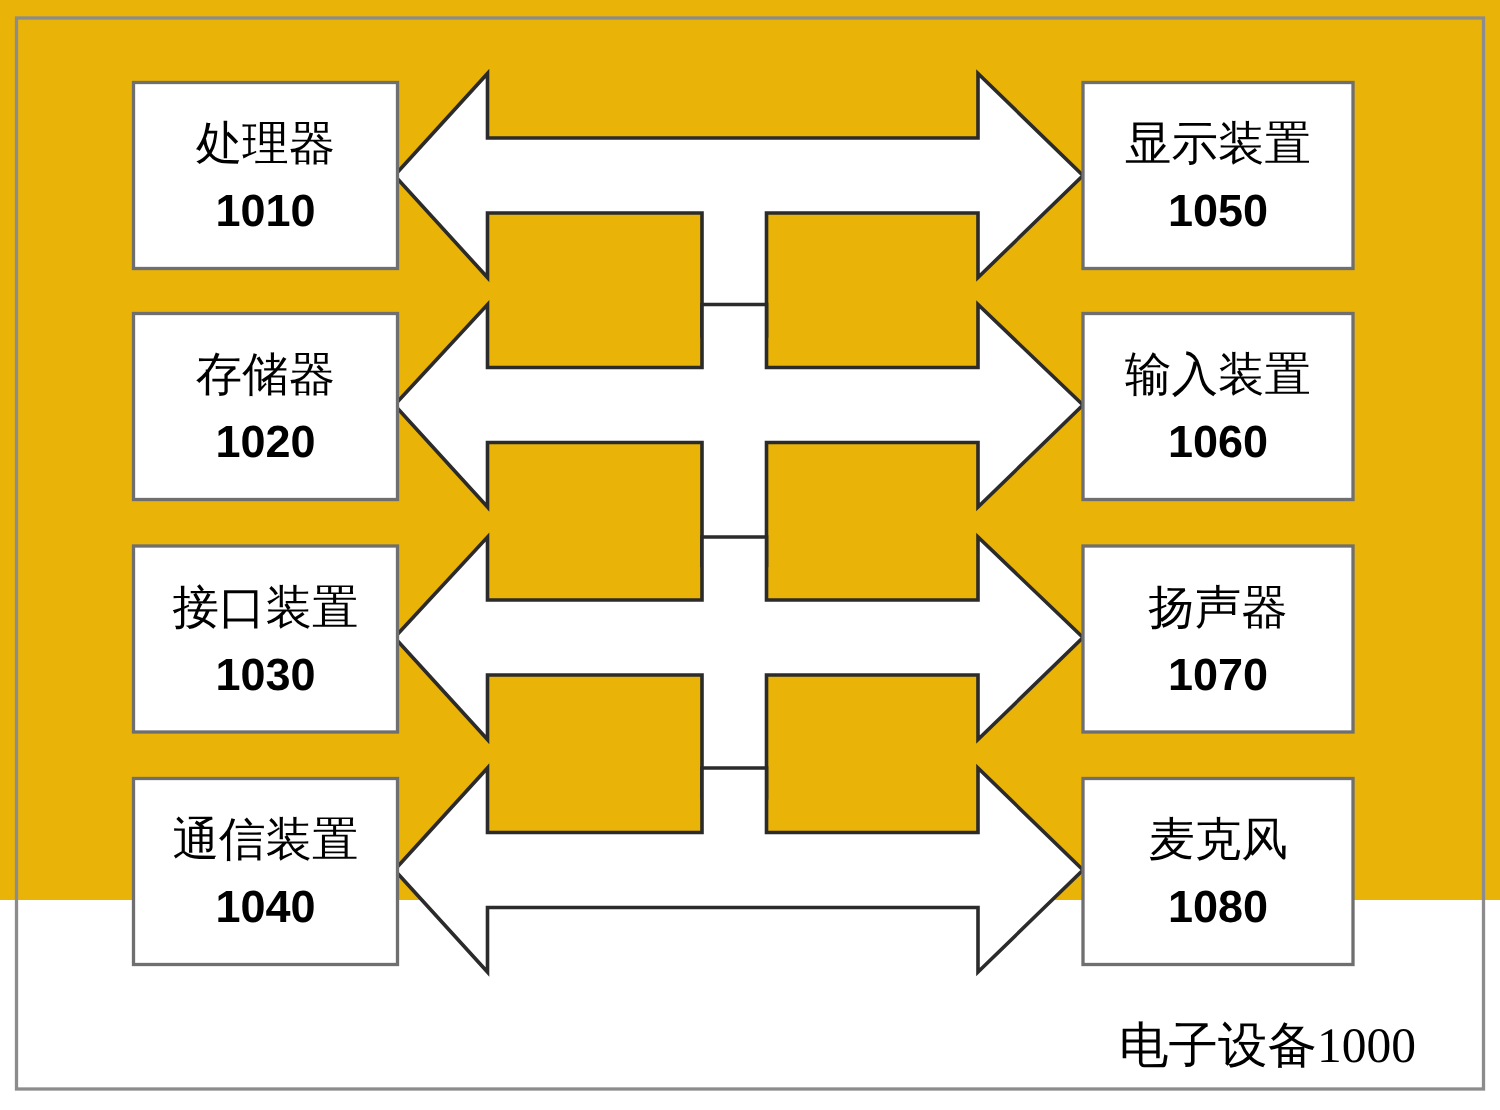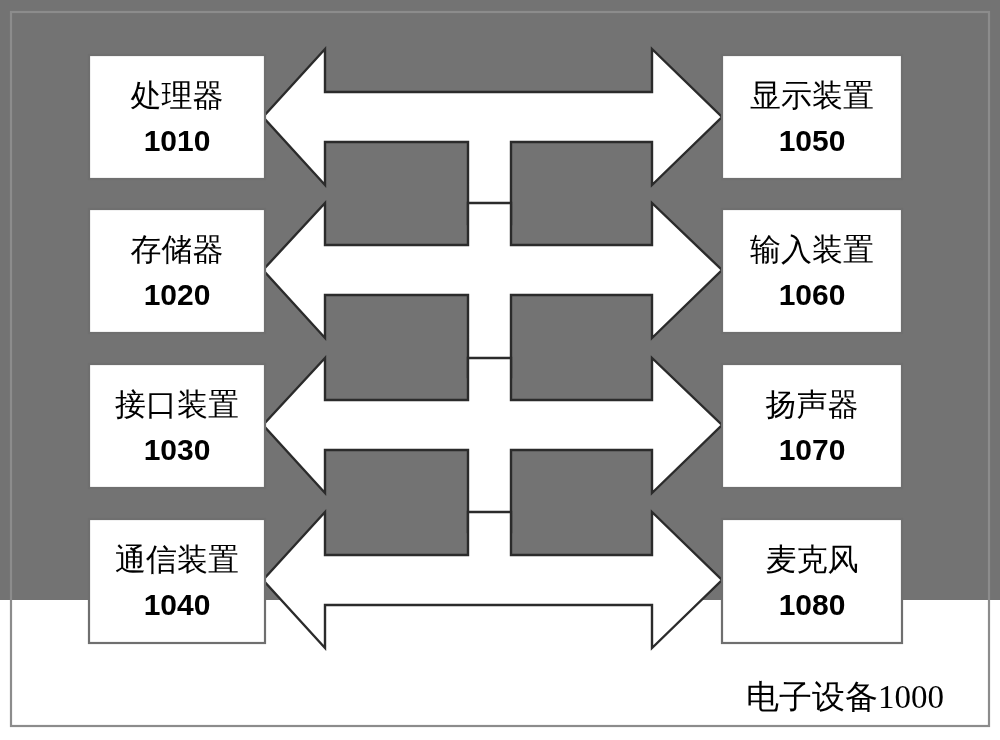--- a/index.html
+++ b/index.html
@@ -10,21 +10,21 @@
   body {
     width: 1000px;
     height: 740px;
     font-family: "Liberation Serif", "DejaVu Serif", serif;
     overflow: hidden;
   }
   #figure-root {
     position: relative;
     width: 1000px;
     height: 600px;
-    background: #737373;
+    background: #eab308;
   }
   #figure-svg {
     position: absolute;
     left: 0;
     top: 0;
     width: 1000px;
     height: 740px;
   }
   .outer-frame {
     fill: none;

